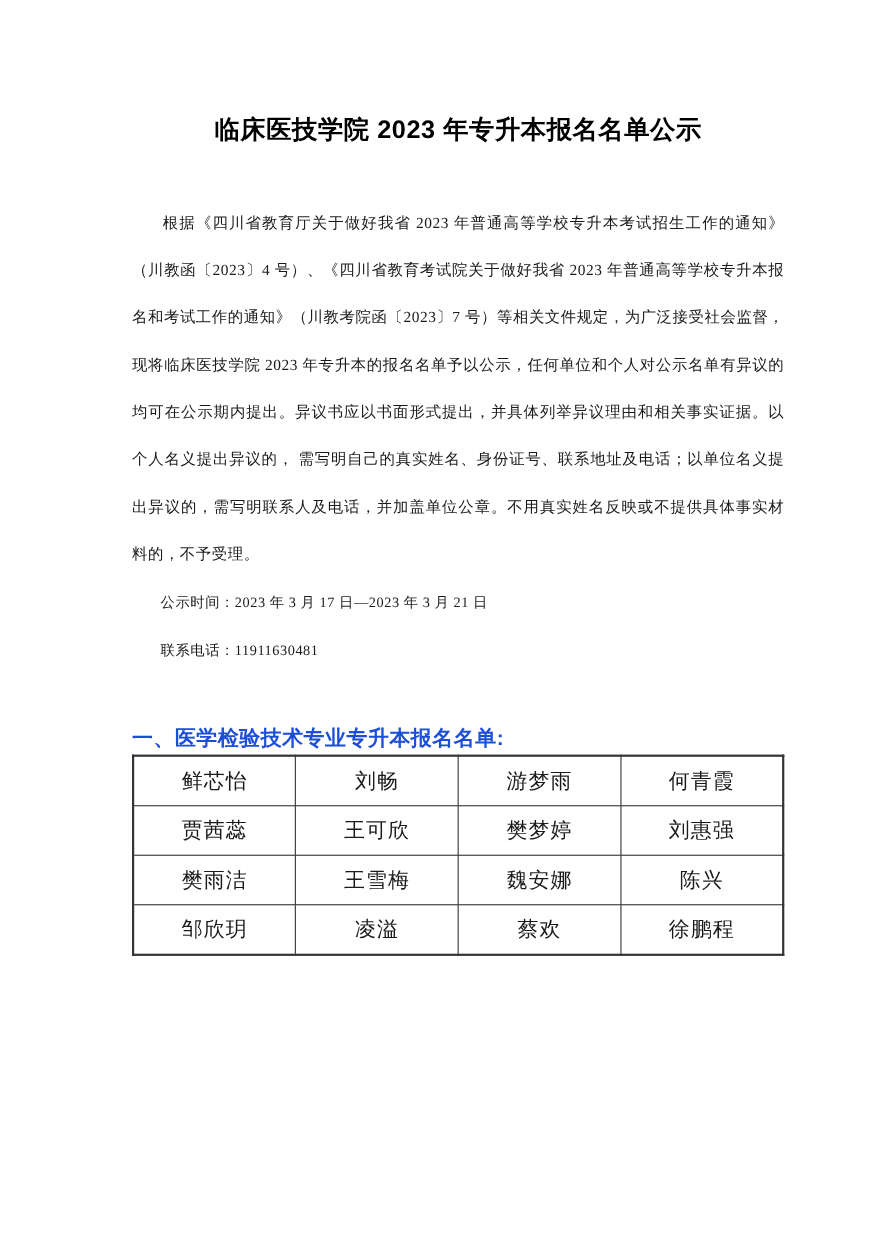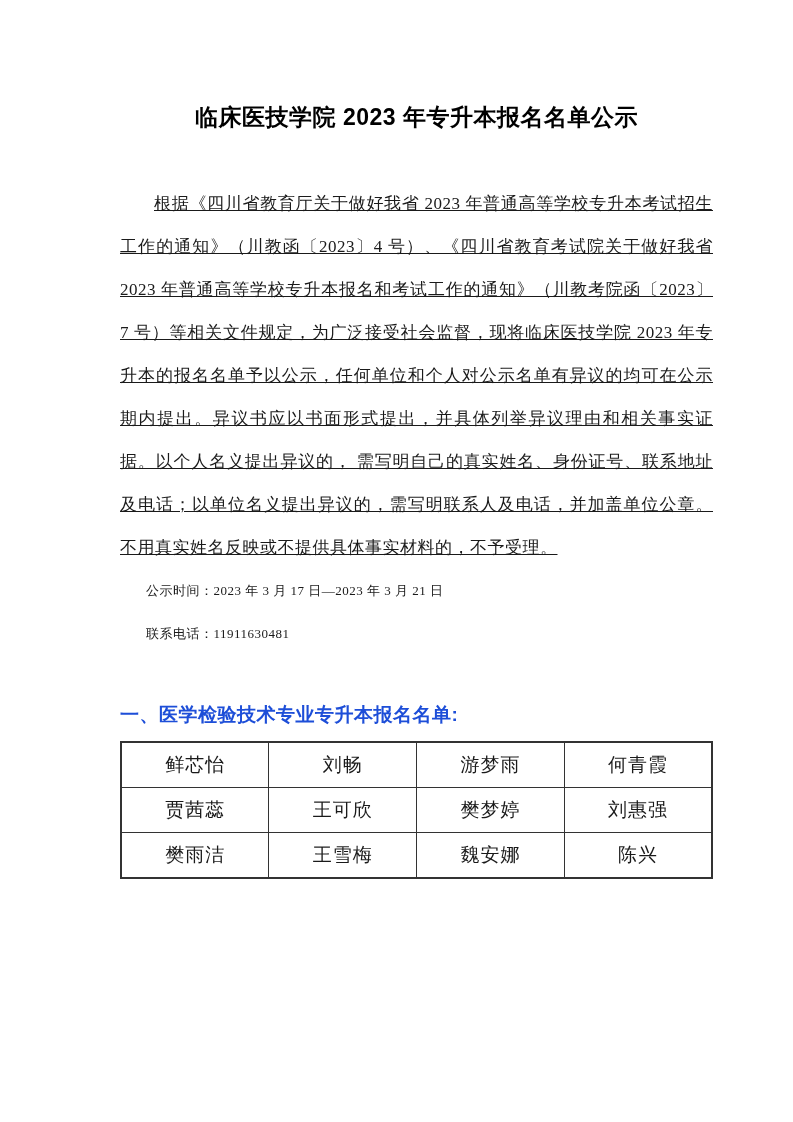--- a/index.html
+++ b/index.html
@@ -24,26 +24,25 @@
     font-family: "Liberation Sans", "DejaVu Sans", sans-serif;
     font-weight: 700;
     font-size: 23px;
     line-height: 34px;
     text-align: center;
     letter-spacing: 0.5px;
     color: #000000;
   }
   .doc-paragraph {
     margin: 48px 0 0 0;
-    font-size: 17px;
+    font-size: 14px;
     line-height: 43px;
     text-align: justify;
     text-indent: 2em;
     letter-spacing: 0.5px;
-    text-decoration: underline;
   }
   .info-block {
     margin: 0;
   }
   .info-line {
     font-size: 13px;
     line-height: 43px;
     text-indent: 2em;
     letter-spacing: 0.5px;
     white-space: nowrap;
@@ -52,21 +51,20 @@
     margin: 46px 0 0 0;
     font-family: "Liberation Sans", "DejaVu Sans", sans-serif;
     font-weight: 700;
     font-size: 19px;
     line-height: 28px;
     color: #1d4ed8;
     letter-spacing: 0.5px;
   }
   table.roster {
     width: 100%;
-    margin-top: 12px;
     border-collapse: collapse;
     border: 2px solid #333333;
     table-layout: fixed;
   }
   table.roster td {
     border: 1px solid #333333;
     height: 42px;
     text-align: center;
     vertical-align: middle;
     font-size: 19px;
@@ -107,16 +105,22 @@
         <td>王可欣</td>
         <td>樊梦婷</td>
         <td>刘惠强</td>
       </tr>
       <tr>
         <td>樊雨洁</td>
         <td>王雪梅</td>
         <td>魏安娜</td>
         <td>陈兴</td>
       </tr>
+      <tr>
+        <td>邹欣玥</td>
+        <td>凌溢</td>
+        <td>蔡欢</td>
+        <td>徐鹏程</td>
+      </tr>
     </tbody>
   </table>
 
 </div>
 
 </body></html>

